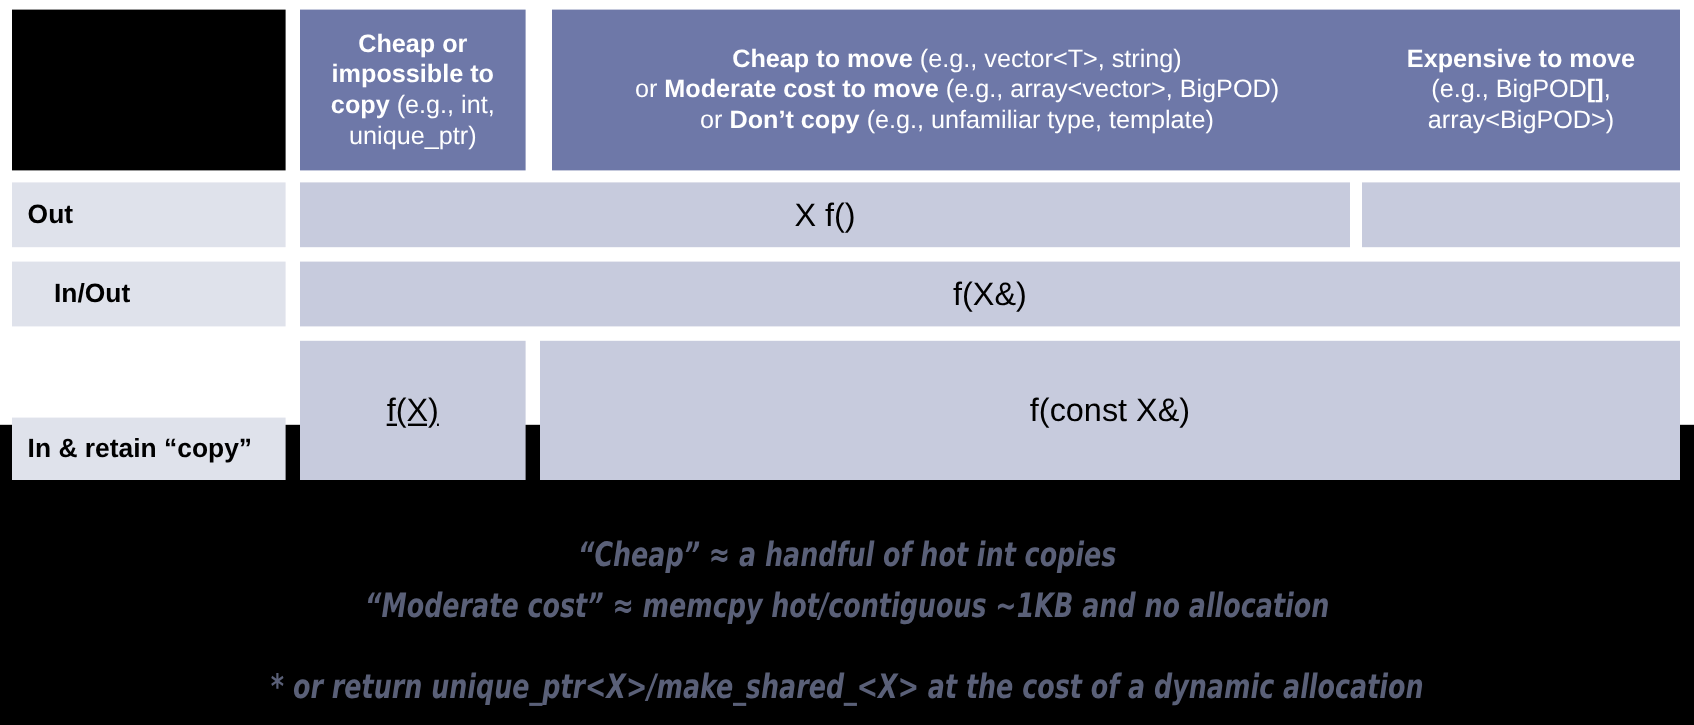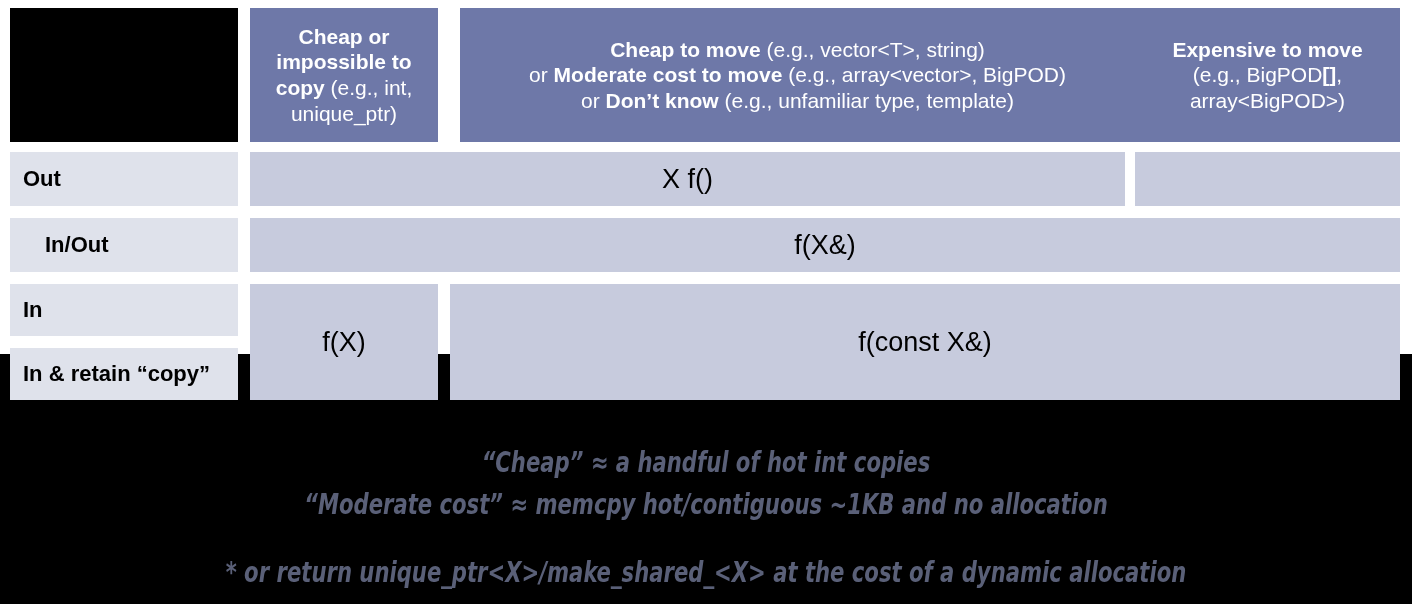--- a/index.html
+++ b/index.html
@@ -115,47 +115,46 @@
         <b>impossible to</b><br>
         <b>copy</b><span> (e.g., int,</span><br>
         <span>unique_ptr)</span>
       </div>
     </div>
 
     <div class="cell hdr" style="left:450px; top:8px; width:675px; height:134px; flex-direction:column; justify-content:center;margin-left:10px;">
       <div style="display:block;">
         <b>Cheap to move</b><span> (e.g., vector&lt;T&gt;, string)</span><br>
         <span>or </span><b>Moderate cost to move</b><span> (e.g., array&lt;vector&gt;, BigPOD)</span><br>
-        <span>or </span><b>Don’t know</b><span> (e.g., unfamiliar type, template)</span>
+        <span>or </span><b>Don’t copy</b><span> (e.g., unfamiliar type, template)</span>
       </div>
     </div>
 
     <div class="cell hdr" style="left:1135px; top:8px; width:265px; height:134px; flex-direction:column; justify-content:center;">
       <div style="display:block;">
         <b>Expensive to move</b><br>
         <span>(e.g., BigPOD</span><b>[]</b><span>,</span><br>
         <span>array&lt;BigPOD&gt;)</span>
       </div>
     </div>
 
     <div class="cell rowlabel" style="left:10px; top:152px; width:228px; height:54px;">Out</div>
 
     <div class="cell rowlabel" style="left:10px; top:218px; width:228px; height:54px;padding-left:35px;">In/Out</div>
 
-    <div class="cell rowlabel" style="left:10px; top:284px; width:228px; height:52px;">In</div>
 
     <div class="cell rowlabel" style="left:10px; top:348px; width:228px; height:52px;">In &amp; retain “copy”</div>
 
     <div class="cell data" style="left:250px; top:152px; width:875px; height:54px;">X f()</div>
 
     <div class="cell data blank" style="left:1135px; top:152px; width:265px; height:54px;"></div>
 
     <div class="cell data" style="left:250px; top:218px; width:1150px; height:54px;">f(X&amp;)</div>
 
-    <div class="cell data" style="left:250px; top:284px; width:188px; height:116px;">f(X)</div>
+    <div class="cell data" style="left:250px; top:284px; width:188px; height:116px;text-decoration:underline;">f(X)</div>
 
     <div class="cell data" style="left:450px; top:284px; width:950px; height:116px;">f(const X&amp;)</div>
 
   </div>
 
   <div id="footer">
     <div class="foot-line" id="foot-1">“Cheap”  ≈ a handful of hot int copies</div>
     <div class="foot-line" id="foot-2">“Moderate cost”  ≈ memcpy hot/contiguous ~1KB and no allocation</div>
     <div class="foot-line" id="foot-3">* or return unique_ptr&lt;X&gt;/make_shared_&lt;X&gt; at the cost of a dynamic allocation</div>
   </div>

